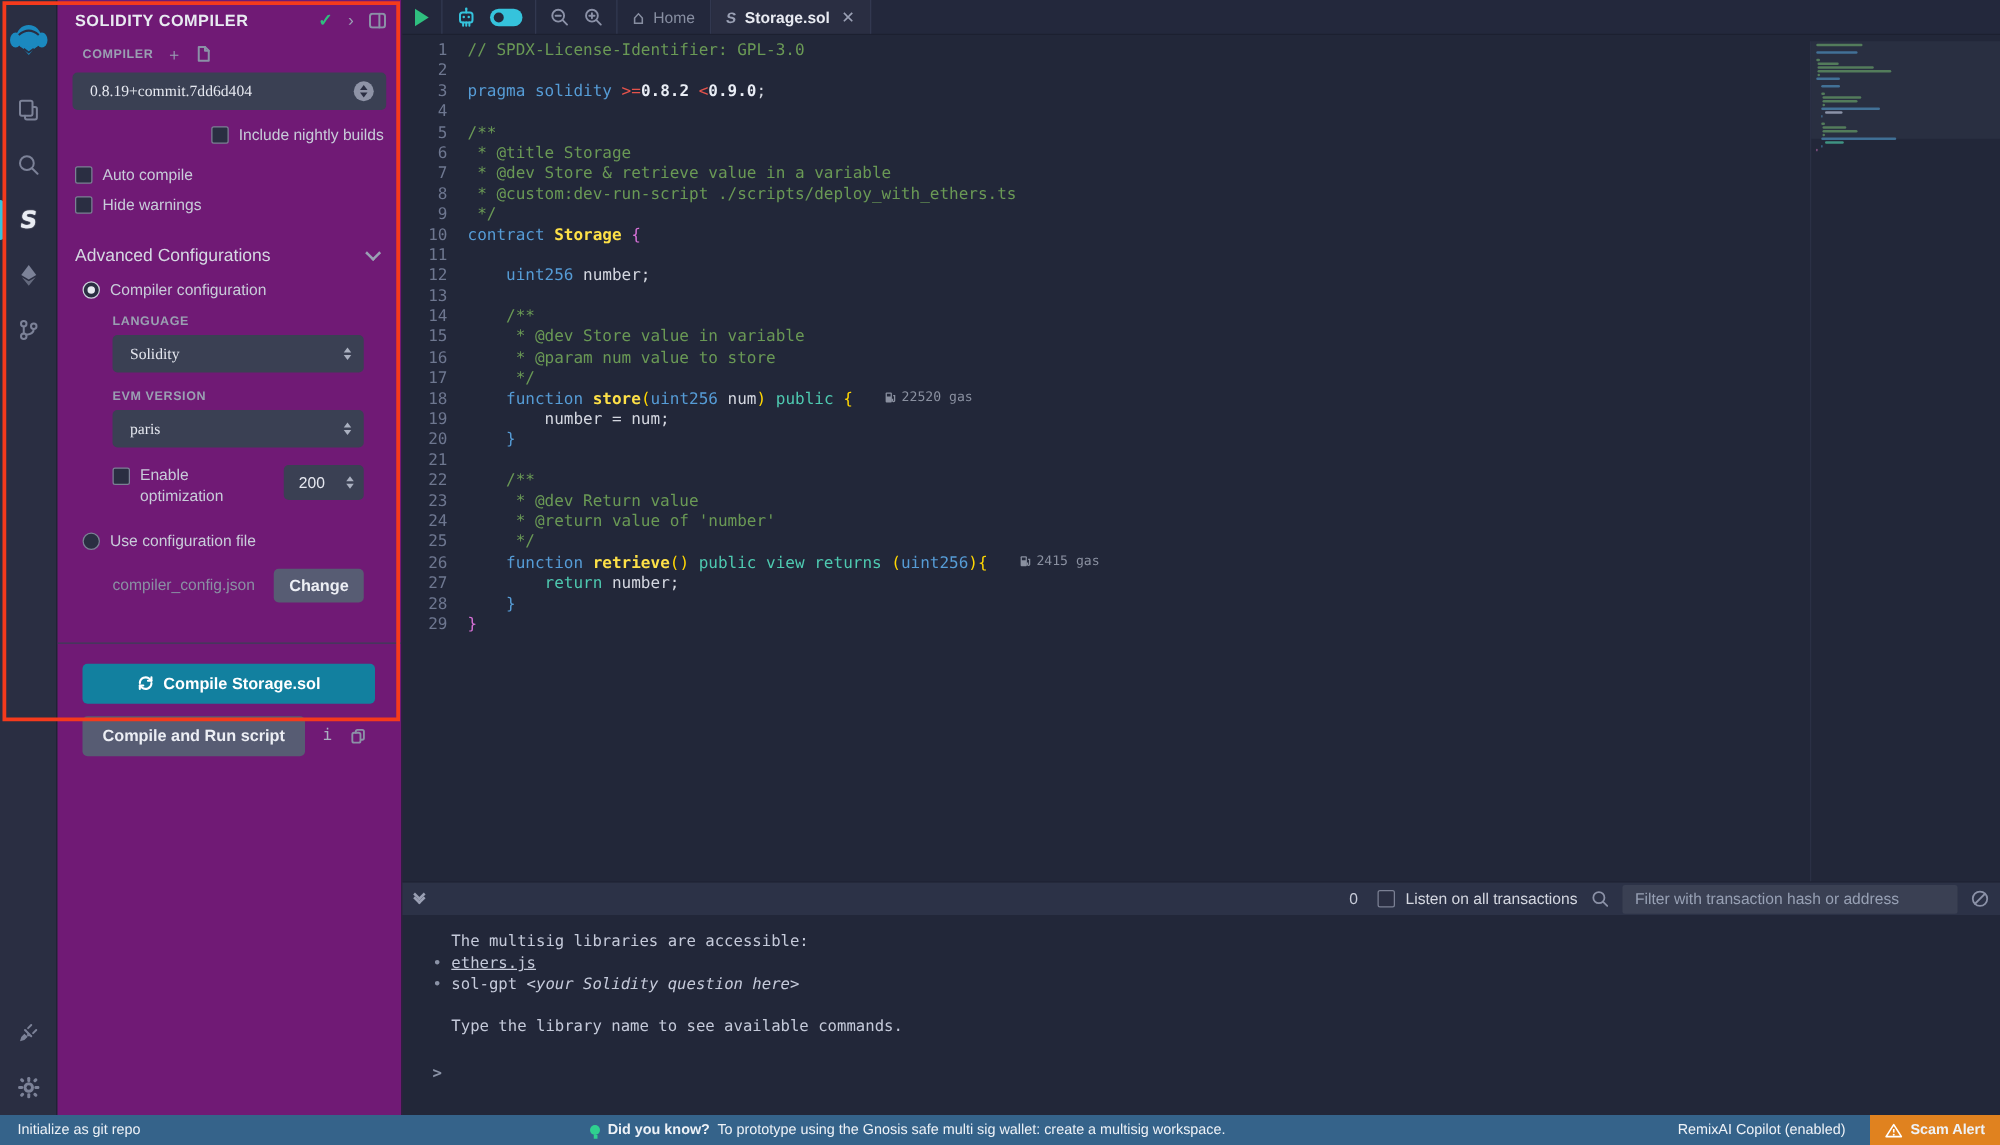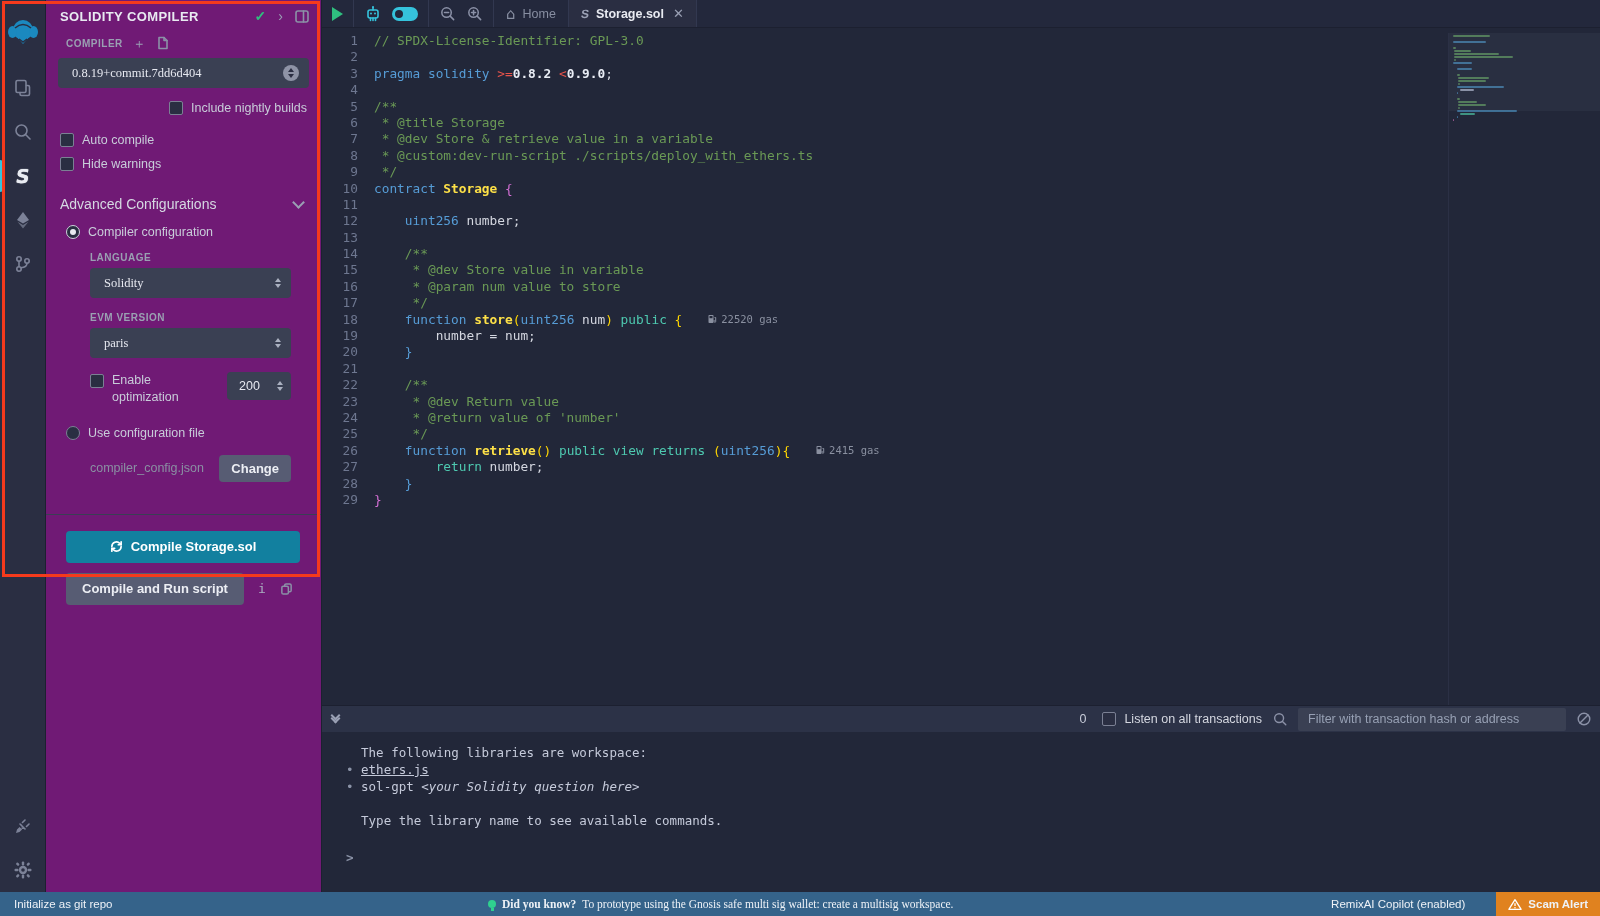--- a/index.html
+++ b/index.html
@@ -122,25 +122,25 @@
   .term-line { white-space:pre; line-height:17px; }
   .tk-t{color:#c5cada} .tk-bl{color:#8b93a7}
   .tk-link{color:#c5cada; text-decoration:underline; cursor:pointer;}
   .tk-it{font-style:italic;margin-top:34px;}
   .term-prompt { margin-top:20px; color:#8b93a7; font-weight:700; line-height:17px; }
 
   
   .status-bar { height:24px; flex:none; background:#35638a; display:flex; align-items:center;
     color:#eef2f7; font-size:11.5px; }
   .sb-left { padding:0 14px; cursor:pointer; }
-  .sb-center { flex:1; display:flex; align-items:center; justify-content:center; gap:6px;font-family:Liberation Serif, serif; }
+  .sb-center { flex:1; display:flex; align-items:center; justify-content:center; gap:6px; }
   .sb-bold { font-weight:700; }
   .bulb { width:8px; height:8px; border-radius:50%; background:#2fd08f; position:relative; }
   .bulb:after { content:""; position:absolute; left:2.5px; top:8px; width:3px; height:3px; background:#2fd08f; }
-  .sb-right { display:flex; align-items:center; gap:15px;text-align:center; }
+  .sb-right { display:flex; align-items:center; gap:4px;text-align:center; }
   .sb-copilot { padding:0 16px; }
   .scam { background:#e0821f; height:24px; display:flex; align-items:center; gap:6px; padding:0 12px;
     font-weight:700; cursor:pointer; }
 
   
   .red-overlay { position:absolute; left:2px; top:1px; width:318px; height:576px;
     border:3px solid #f53a1c; pointer-events:none; z-index:50; }
 
   svg .st { stroke:#8b91a7; stroke-width:1.6; fill:none; stroke-linecap:round; stroke-linejoin:round; }
   svg .stc { stroke:#35c3dc; stroke-width:1.6; fill:none; stroke-linecap:round; }
@@ -456,21 +456,21 @@
         </svg>
         <input class="term-filter" placeholder="Filter with transaction hash or address" style="">
         <svg width="16" height="16" viewBox="0 0 18 18">
           <circle class="st" cx="9" cy="9" r="6.5"></circle>
           <line class="st" x1="4.5" y1="13.5" x2="13.5" y2="4.5"></line>
         </svg>
       </div>
 
       <div class="terminal">
         <div>
-            <div class="term-line"><span class="tk-t">  The following libraries are workspace:</span></div>
+            <div class="term-line"><span class="tk-t">  The multisig libraries are accessible:</span></div>
             <div class="term-line"><span class="tk-bl">• </span><span class="tk-link">ethers.js</span></div>
             <div class="term-line"><span class="tk-bl">• </span><span class="tk-t">sol-gpt </span><span class="tk-it">&lt;your Solidity question here&gt;</span></div>
             <div class="term-line">&nbsp;<span class="tk-t"></span></div>
             <div class="term-line"><span class="tk-t">  Type the library name to see available commands.</span></div>
           </div>
         <div class="term-prompt">&gt;</div>
       </div>
     </div>
   </div>
 

